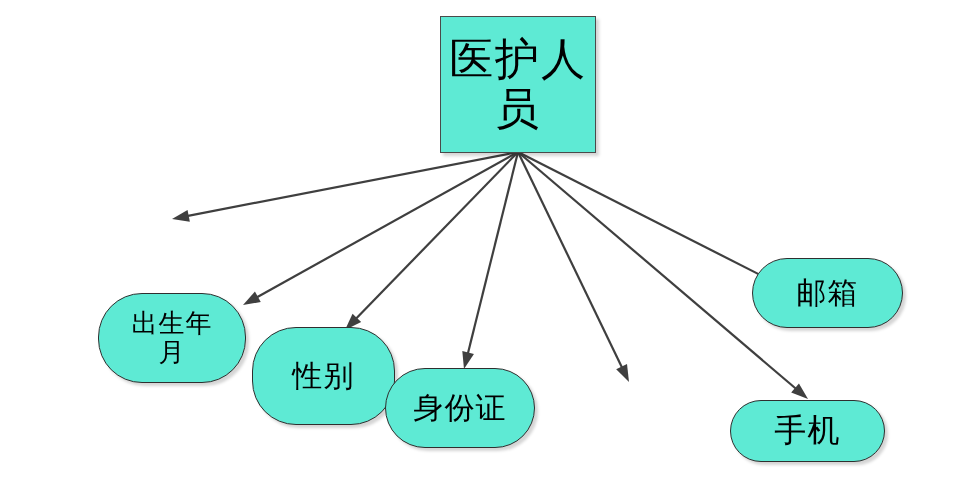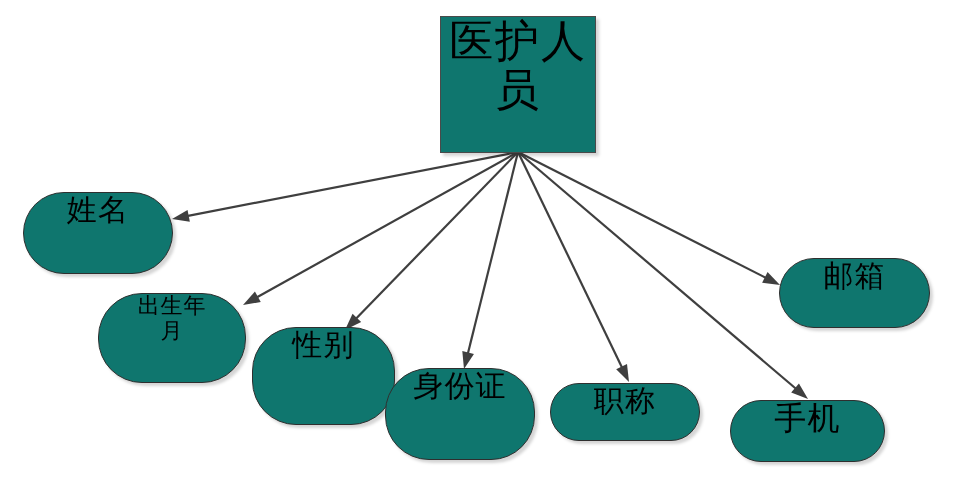--- a/index.html
+++ b/index.html
@@ -23,24 +23,24 @@
     left: 0;
     top: 0;
     width: 953px;
     height: 489px;
     pointer-events: none;
   }
   .node {
     position: absolute;
     box-sizing: border-box;
     display: flex;
-    align-items: flex-start;
+    align-items: center;
     justify-content: center;
     text-align: center;
-    background: #0f766e;
+    background: #5eead4;
     border: 1.6px solid #2f2f2f;
     color: #000000;
     line-height: 1.12;
     letter-spacing: 0.04em;
     box-shadow: 3px 3px 3px rgba(0,0,0,0.17);
     z-index: 5;
   }
   .node-entity {
     border-radius: 0;
     border-color: #4a4a4a;
@@ -74,42 +74,36 @@
       <line x1="518" y1="152" x2="796.5806316423042" y2="389.2738483298246" stroke="#3f3f3f" stroke-width="2.2" stroke-linecap="butt"></line>
       <polygon points="808,399 791.1675885265412,392.5447754502129 798.9485098626816,383.40928076405623" fill="#3f3f3f"></polygon>
       <line x1="518" y1="152" x2="766.6246814494476" y2="278.210239056399" stroke="#3f3f3f" stroke-width="2.2" stroke-linecap="butt"></line>
       <polygon points="780,285 762.1254012652669,282.65506501747313 767.5572100201477,271.9548101770313" fill="#3f3f3f"></polygon>
     </svg>
 
   <div class="node node-entity" style="left: 440px; top: 16px; width: 156px; height: 137px; font-size: 44px;">
     <span class="node-label">医护人员</span>
   </div>
 
-  <div class="node node-attribute" style="left: 23px; top: 192px; width: 150px; height: 82px; font-size: 30px;">
-    <span class="node-label">姓名</span>
-  </div>
 
-  <div class="node node-attribute" style="left: 98px; top: 293px; width: 148px; height: 90px; font-size: 22px;">
+  <div class="node node-attribute" style="left: 98px; top: 293px; width: 148px; height: 90px; font-size: 26px;">
     <span class="node-label">出生年
 月</span>
   </div>
 
   <div class="node node-attribute" style="left: 252px; top: 327px; width: 143px; height: 98px; font-size: 30px;">
     <span class="node-label">性别</span>
   </div>
 
-  <div class="node node-attribute" style="left: 385px; top: 368px; width: 150px; height: 92px; font-size: 30px;">
+  <div class="node node-attribute" style="left: 385px; top: 368px; width: 150px; height: 80px; font-size: 30px;">
     <span class="node-label">身份证</span>
   </div>
 
-  <div class="node node-attribute" style="left: 550px; top: 383px; width: 150px; height: 58px; font-size: 30px;">
-    <span class="node-label">职称</span>
-  </div>
 
   <div class="node node-attribute" style="left: 730px; top: 400px; width: 155px; height: 62px; font-size: 32px;">
     <span class="node-label">手机</span>
   </div>
 
-  <div class="node node-attribute" style="left: 779px; top: 258px; width: 151px; height: 70px; font-size: 30px;">
+  <div class="node node-attribute" style="left: 752px; top: 258px; width: 151px; height: 70px; font-size: 30px;">
     <span class="node-label">邮箱</span>
   </div>
 
 </div>
 
 </body></html>

